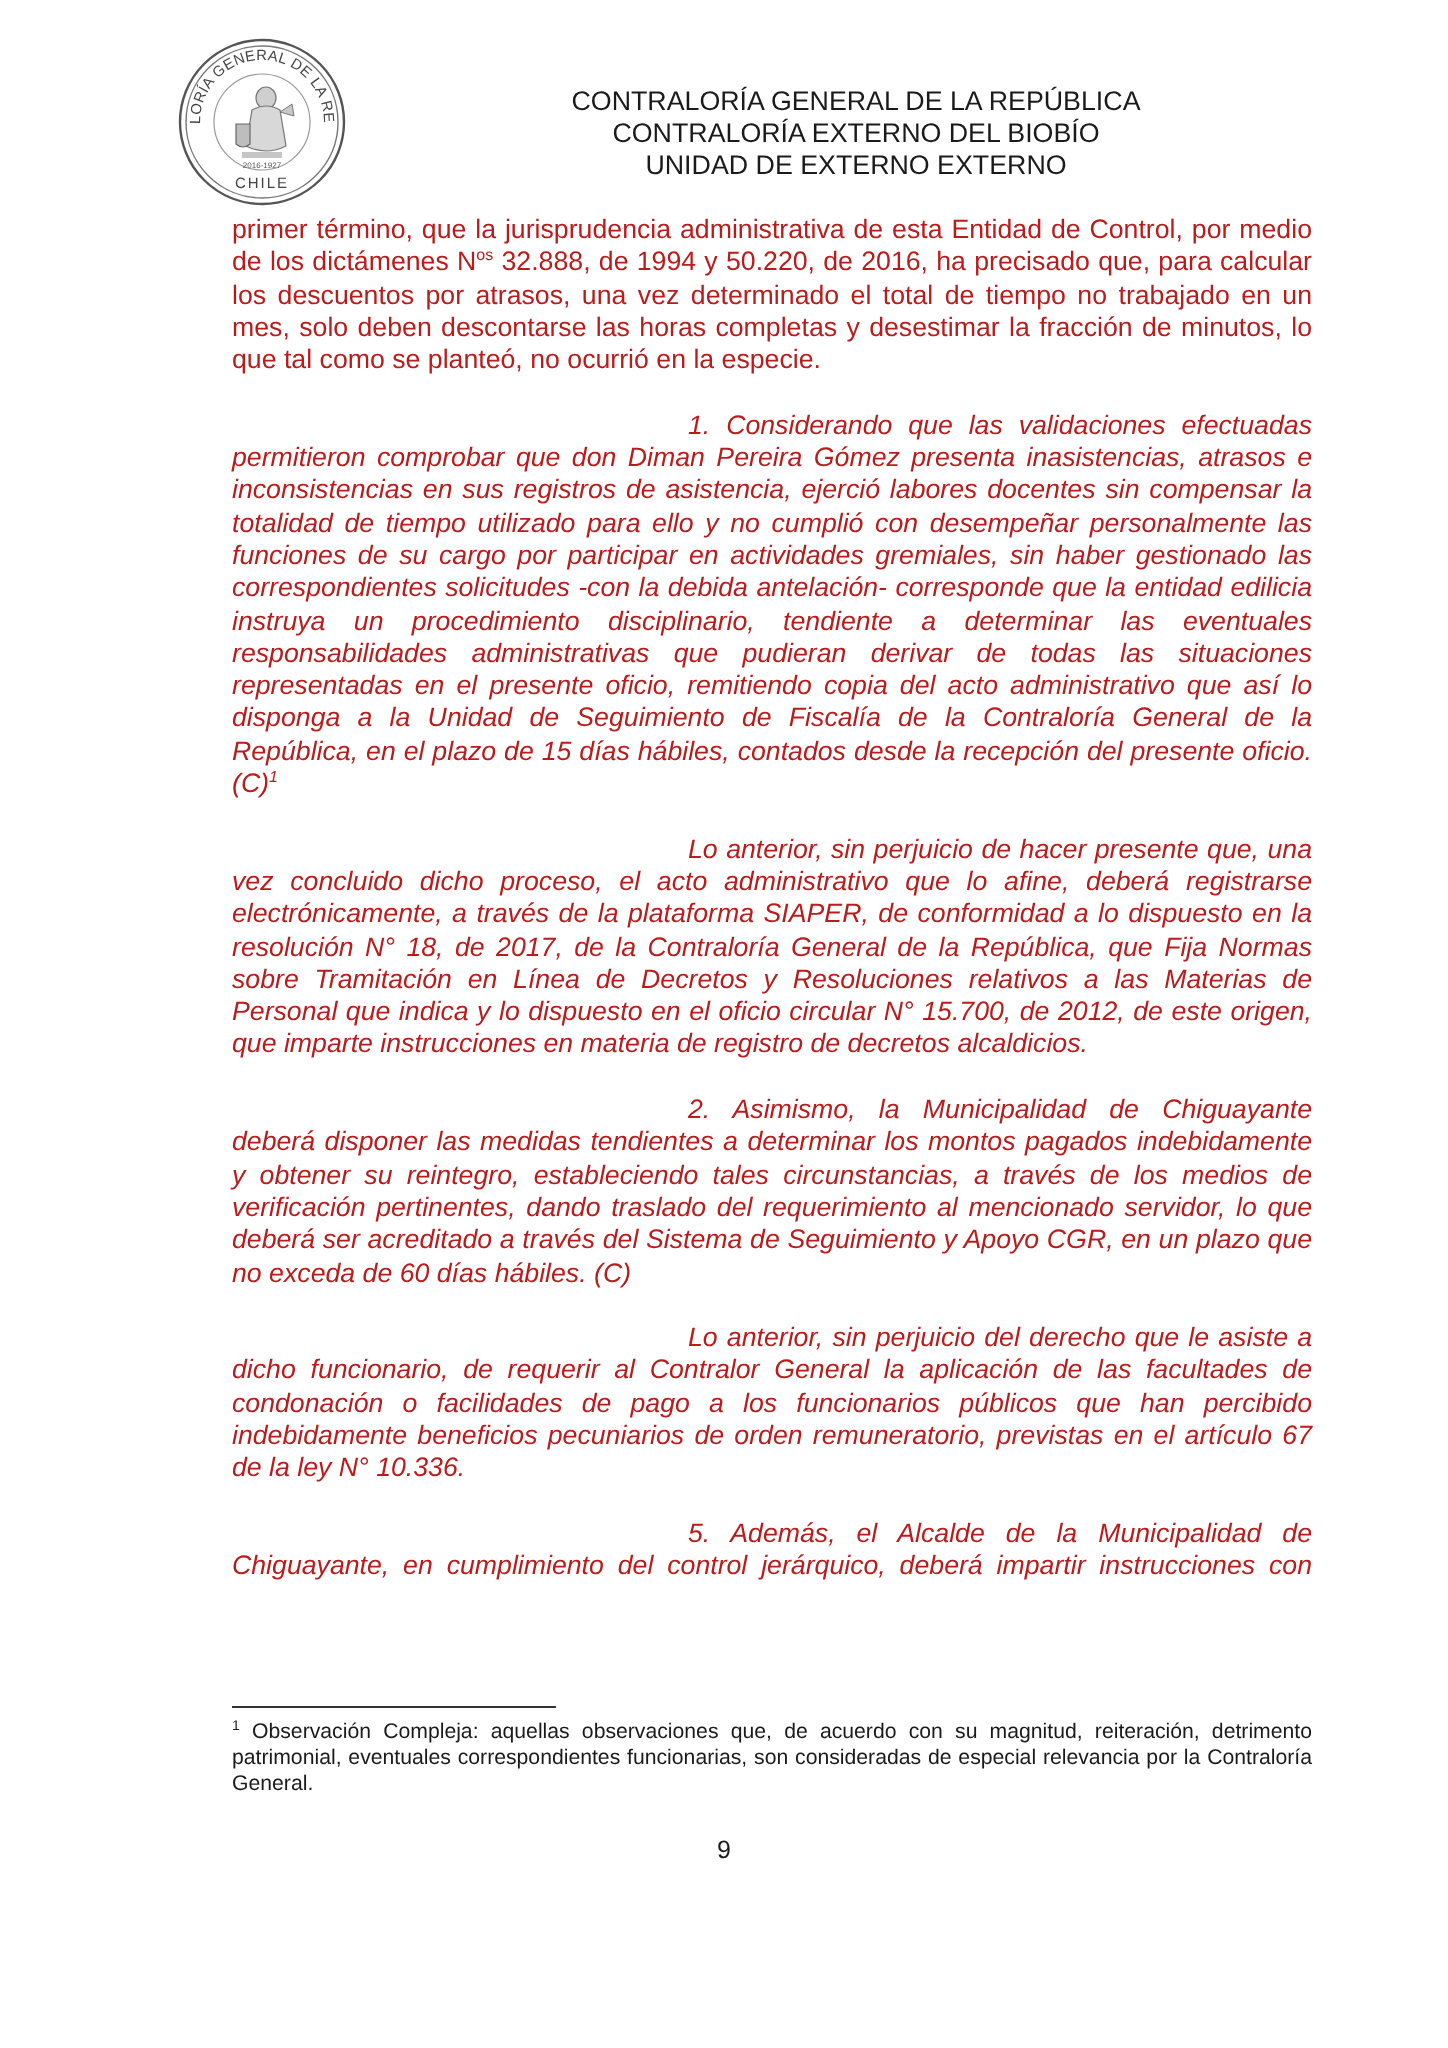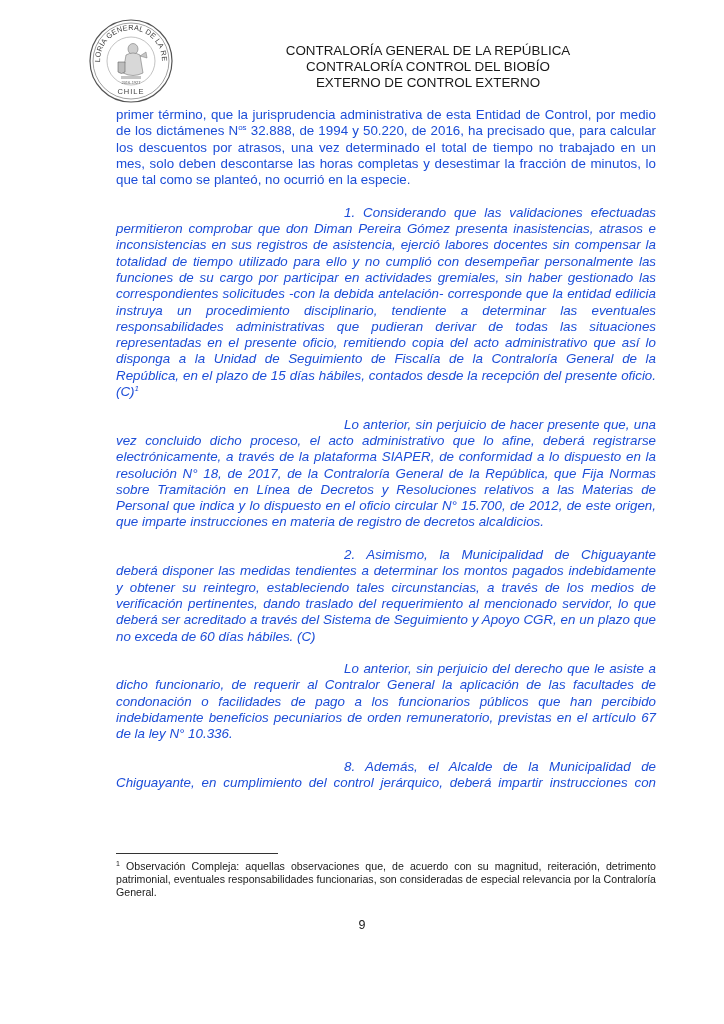--- a/index.html
+++ b/index.html
@@ -48,21 +48,21 @@
     .header-lines div { white-space: nowrap; }
 
     .body-text {
       position: absolute;
       left: 116px;
       top: 107px;
       width: 540px;
       font-size: 13.35px;
       line-height: 16.3px;
       text-align: justify;
-      color: #1d4ed8;
+      color: #b91c1c;
     }
     .body-text p {
       margin: 0;
     }
     .para { margin-bottom: 16.3px !important; }
     .indent { text-indent: 228px; font-style: italic; }
     .section-title {
       font-weight: bold;
       margin: 0 0 16.3px 0;
     }
@@ -122,38 +122,38 @@
       <path d="M38 37 Q45 33 52 37 L55 55 Q45 60 35 55 Z" fill="#d8d8d8" stroke="#777" stroke-width="0.6"></path>
       <path d="M30 44 L37 44 L37 54 Q33.5 57 30 54 Z" fill="#bdbdbd" stroke="#666" stroke-width="0.6"></path>
       <path d="M52 38 L58 34 L59 40 Z" fill="#c8c8c8" stroke="#777" stroke-width="0.5"></path>
       <rect x="33" y="58" width="20" height="3" fill="#c5c5c5"></rect>
       <text x="43" y="66" font-size="4" fill="#555" text-anchor="middle" font-family="Liberation Sans, sans-serif">2016-1927</text>
       <text x="43" y="76" font-size="7.5" fill="#444" text-anchor="middle" font-family="Liberation Sans, sans-serif" letter-spacing="1">CHILE</text>
     </svg>
 
     <div class="header-lines">
       <div>CONTRALORÍA GENERAL DE LA REPÚBLICA</div>
-      <div>CONTRALORÍA CONTROL DEL BIOBÍO</div>
-      <div>EXTERNO DE CONTROL EXTERNO</div>
+      <div>CONTRALORÍA EXTERNO DEL BIOBÍO</div>
+      <div>UNIDAD DE EXTERNO EXTERNO</div>
     </div>
   </div>
 
   <div class="body-text">
     <p class="para"><span>primer término, que la jurisprudencia administrativa de esta Entidad de Control, por medio de los dictámenes N</span><sup>os</sup><span> 32.888, de 1994 y 50.220, de 2016, ha precisado que, para calcular los descuentos por atrasos, una vez determinado el total de tiempo no trabajado en un mes, solo deben descontarse las horas completas y desestimar la fracción de minutos, lo que tal como se planteó, no ocurrió en la especie.</span></p>
 
 
     <p class="para indent"><span>1. Considerando que las validaciones efectuadas permitieron comprobar que don Diman Pereira Gómez presenta inasistencias, atrasos e inconsistencias en sus registros de asistencia, ejerció labores docentes sin compensar la totalidad de tiempo utilizado para ello y no cumplió con desempeñar personalmente las funciones de su cargo por participar en actividades gremiales, sin haber gestionado las correspondientes solicitudes -con la debida antelación- corresponde que la entidad edilicia instruya un procedimiento disciplinario, tendiente a determinar las eventuales responsabilidades administrativas que pudieran derivar de todas las situaciones representadas en el presente oficio, remitiendo copia del acto administrativo que así lo disponga a la Unidad de Seguimiento de Fiscalía de la Contraloría General de la República, en el plazo de 15 días hábiles, contados desde la recepción del presente oficio. (C)</span><sup>1</sup></p>
 
     <p class="para indent">Lo anterior, sin perjuicio de hacer presente que, una vez concluido dicho proceso, el acto administrativo que lo afine, deberá registrarse electrónicamente, a través de la plataforma SIAPER, de conformidad a lo dispuesto en la resolución N° 18, de 2017, de la Contraloría General de la República, que Fija Normas sobre Tramitación en Línea de Decretos y Resoluciones relativos a las Materias de Personal que indica y lo dispuesto en el oficio circular N° 15.700, de 2012, de este origen, que imparte instrucciones en materia de registro de decretos alcaldicios.</p>
 
     <p class="para indent">2. Asimismo, la Municipalidad de Chiguayante deberá disponer las medidas tendientes a determinar los montos pagados indebidamente y obtener su reintegro, estableciendo tales circunstancias, a través de los medios de verificación pertinentes, dando traslado del requerimiento al mencionado servidor, lo que deberá ser acreditado a través del Sistema de Seguimiento y Apoyo CGR, en un plazo que no exceda de 60 días hábiles. (C)</p>
 
     <p class="para indent">Lo anterior, sin perjuicio del derecho que le asiste a dicho funcionario, de requerir al Contralor General la aplicación de las facultades de condonación o facilidades de pago a los funcionarios públicos que han percibido indebidamente beneficios pecuniarios de orden remuneratorio, previstas en el artículo 67 de la ley N° 10.336.</p>
 
-    <p class="indent" style="text-align-last: justify;">8. Además, el Alcalde de la Municipalidad de Chiguayante, en cumplimiento del control jerárquico, deberá impartir instrucciones con</p>
+    <p class="indent" style="text-align-last: justify;">5. Además, el Alcalde de la Municipalidad de Chiguayante, en cumplimiento del control jerárquico, deberá impartir instrucciones con</p>
   </div>
 
   <div class="footnote-rule"></div>
 
-  <div class="footnote"><sup>1</sup><span> Observación Compleja: aquellas observaciones que, de acuerdo con su magnitud, reiteración, detrimento patrimonial, eventuales responsabilidades funcionarias, son consideradas de especial relevancia por la Contraloría General.</span></div>
+  <div class="footnote"><sup>1</sup><span> Observación Compleja: aquellas observaciones que, de acuerdo con su magnitud, reiteración, detrimento patrimonial, eventuales correspondientes funcionarias, son consideradas de especial relevancia por la Contraloría General.</span></div>
 
   <div class="page-number">9</div>
 </div>
 
 </body></html>

